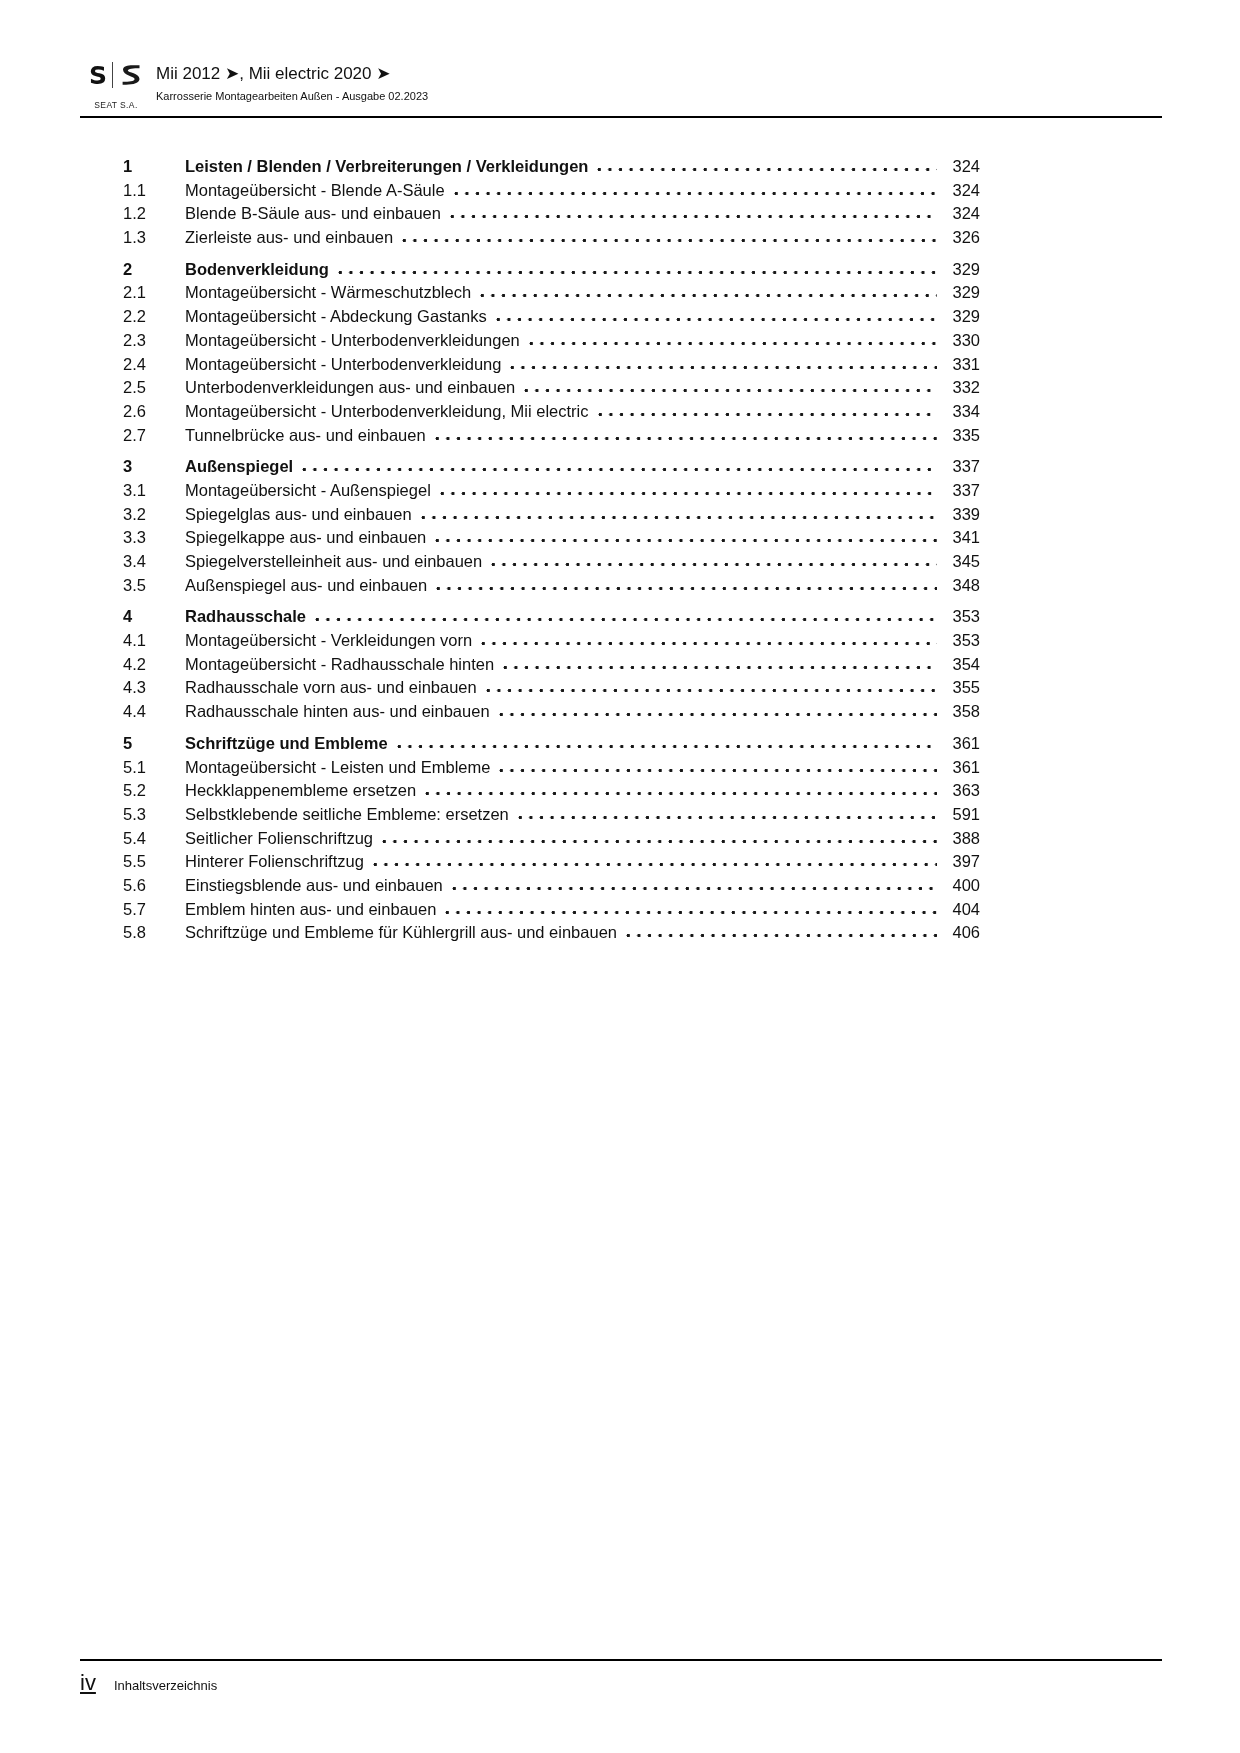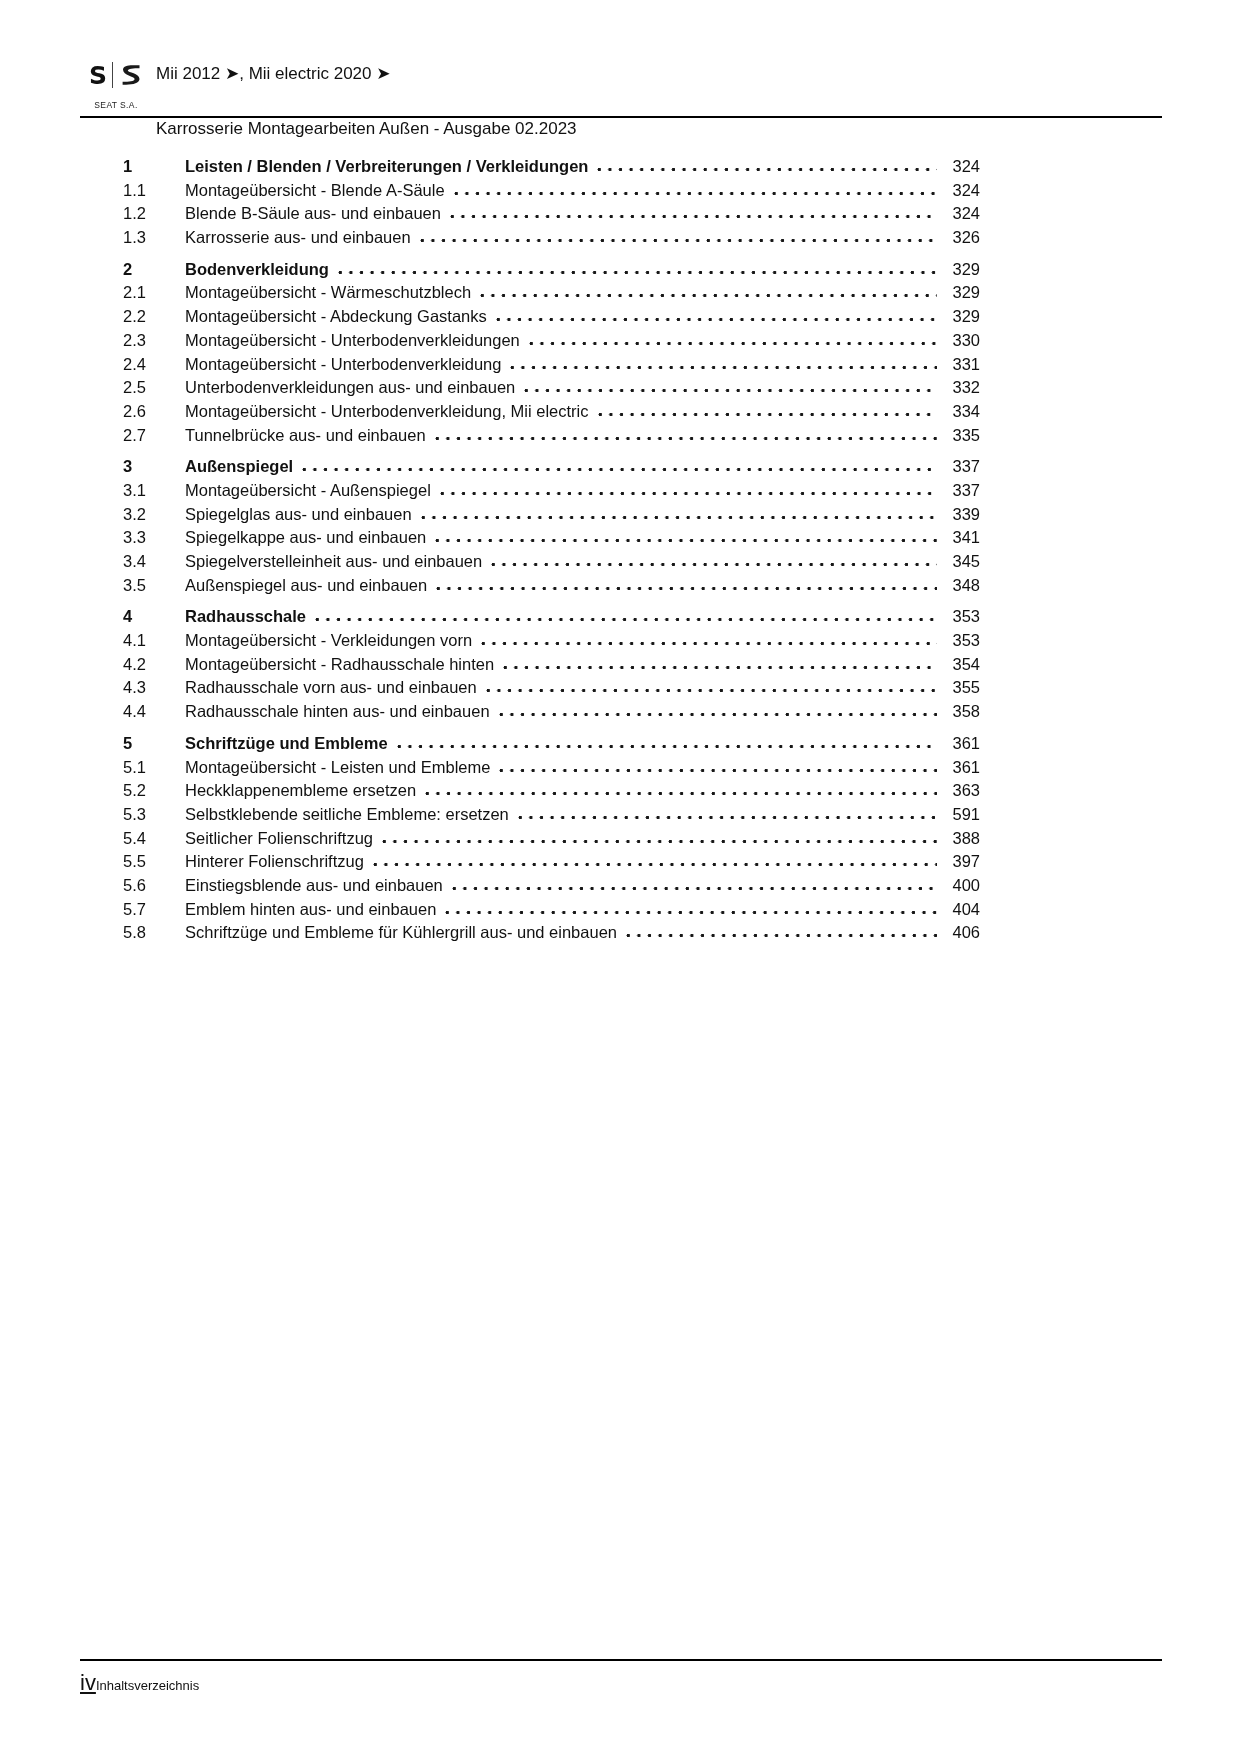--- a/index.html
+++ b/index.html
@@ -22,21 +22,21 @@
   .logo-s {
     font-weight:900; font-size:25px; line-height:1;
     font-family:"DejaVu Sans", sans-serif;
     letter-spacing:-1px;
   }
   .brand-divider { width:1px; height:26px; background:#444; }
   .logo-emblem svg { display:block; width:24px; height:24px; }
   .brand-caption { font-size:8.5px; letter-spacing:.4px; margin-top:8px; color:#222; }
   .header-text { margin-left:4px; padding-top:4px; }
   .header-line1 { font-size:17px; line-height:23px; }
-  .header-line2 { font-size:17px; line-height:23px;margin-top:32px; }
+  .header-line2 { font-size:11px; line-height:23px; }
   .header-rule { position:absolute; left:80px; top:116px; width:1082px; height:2px; background:#000; }
 
   
   .toc { position:absolute; left:123px; top:157px; width:857px; }
   .toc-row { display:flex; align-items:baseline; height:23.7px; font-size:16.5px; }
   .toc-row.lvl1:not(:first-child) { margin-top:8px; }
   .toc-row.lvl1 .num,
   .toc-row.lvl1 .title,
   .toc-row.lvl1 .page { font-weight:bold; }
   .num { flex:0 0 62px; }
@@ -50,21 +50,21 @@
     background-size: 10.6px 5px;
     background-repeat: repeat-x;
     background-position: left bottom;
   }
   .page-num { flex:0 0 auto; min-width:34px; text-align:right; }
 
   
   .footer-rule { position:absolute; left:80px; top:1659px; width:1082px; height:2px; background:#000; }
   .footer { position:absolute; left:80px; top:1672px; display:flex; align-items:baseline; }
   .footer-roman { font-size:22px; line-height:1;text-decoration:underline; }
-  .footer-label { font-size:13px; }
+  .footer-label { font-size:13px; margin-left:18px; }
 </style>
 </head>
 <body>
 
 <div class="page">
 
   <div class="header">
     <div class="header-inner">
       <div class="brand">
         <div class="brand-logos">
@@ -100,21 +100,21 @@
       <span class="page-num">324</span>
     </div>
       <div class="toc-row">
       <span class="num">1.2</span>
       <span class="title">Blende B-Säule aus- und einbauen</span>
       <span class="leader"></span>
       <span class="page-num">324</span>
     </div>
       <div class="toc-row">
       <span class="num">1.3</span>
-      <span class="title">Karrosserie aus- und einbauen</span>
+      <span class="title">Zierleiste aus- und einbauen</span>
       <span class="leader"></span>
       <span class="page-num">326</span>
     </div>
       <div class="toc-row lvl1">
       <span class="num">2</span>
       <span class="title">Bodenverkleidung</span>
       <span class="leader"></span>
       <span class="page-num">329</span>
     </div>
       <div class="toc-row">

